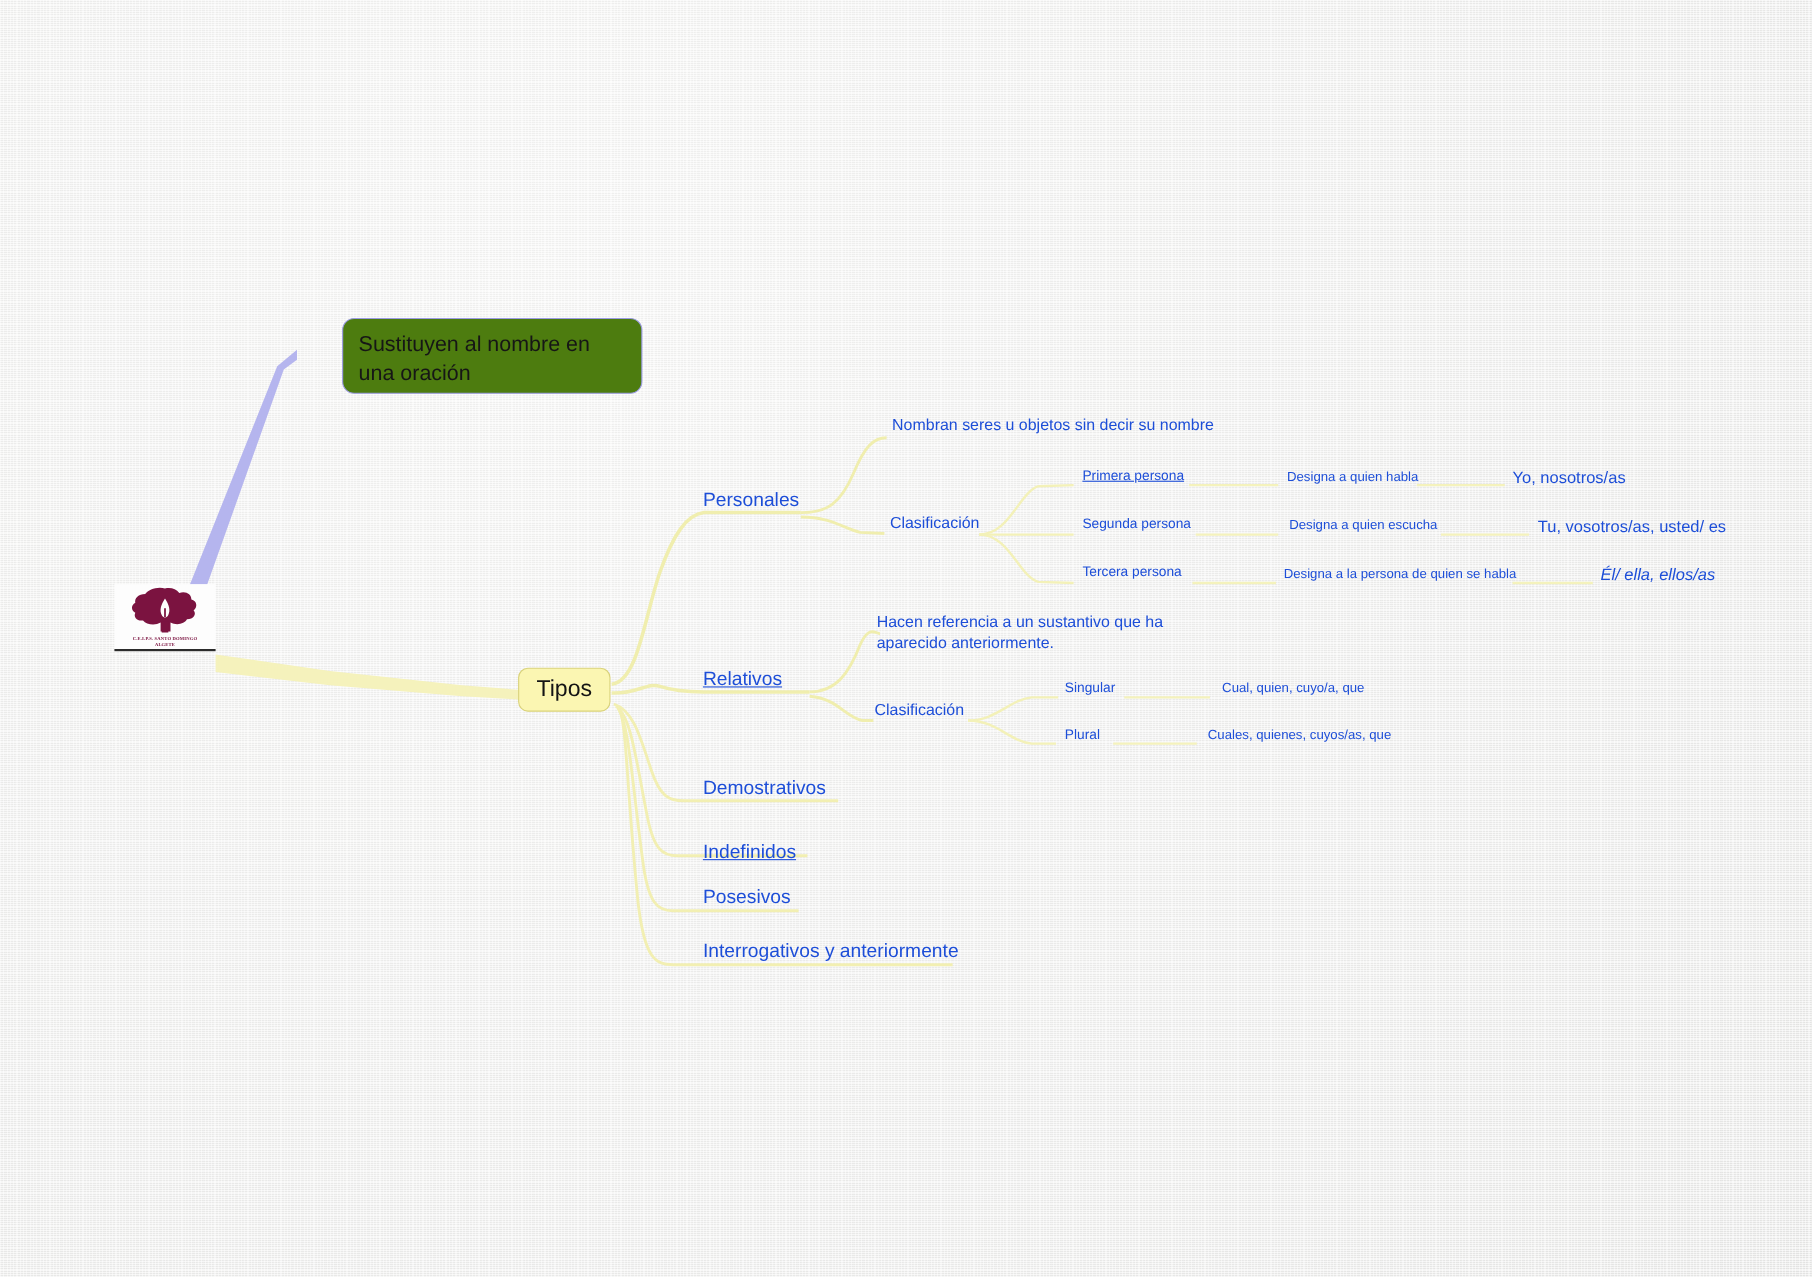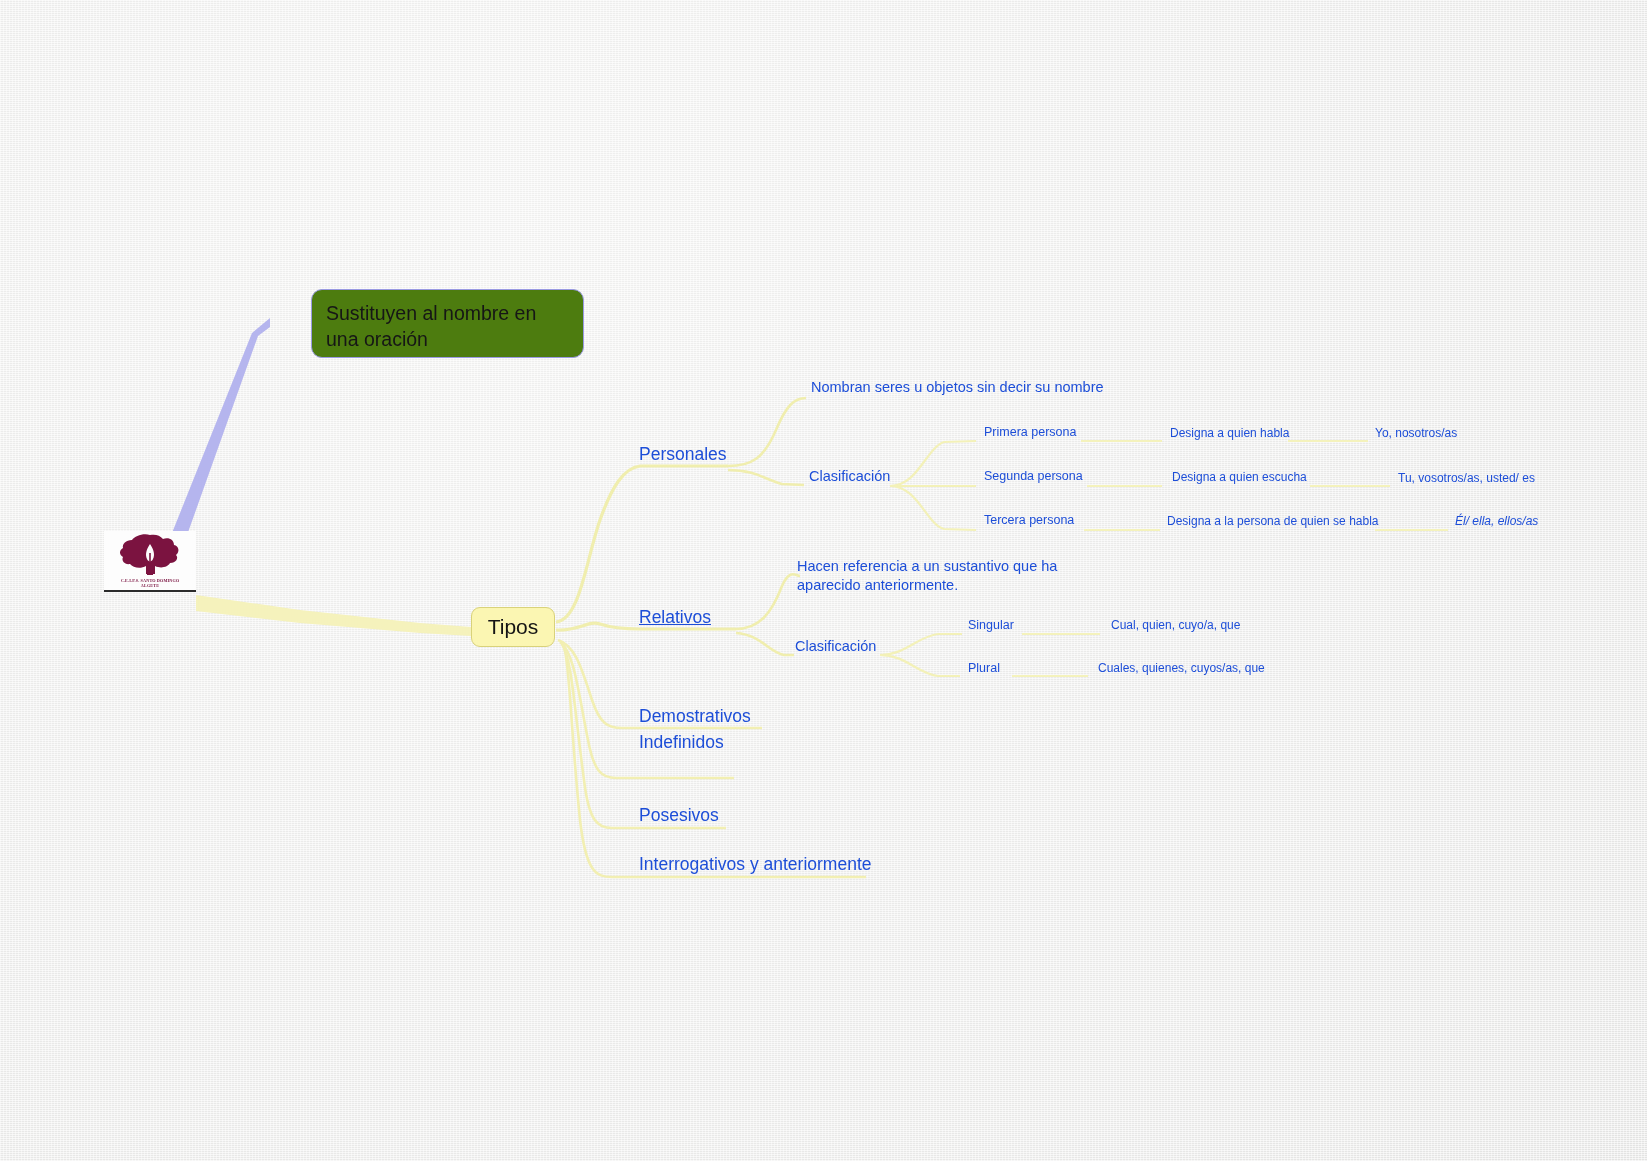--- a/index.html
+++ b/index.html
@@ -105,21 +105,21 @@
   }
   #node-tipos .label {
     font-size: 21px;
     color: #141414;
   }
   .lvl1 { font-size: 17.5px; }
   .lvl2 { font-size: 14.5px; }
   .lvl2.multiline { line-height: 1.3; white-space: pre-line; }
   .lvl3 { font-size: 12.5px; }
   .lvl4 { font-size: 12px; }
-  .lvl5 { font-size: 12px; }
+  .lvl5 { font-size: 15px; }
 </style>
 </head>
 <body>
 
 <div id="canvas">
 
   <svg class="links" viewBox="0 0 1647 1161" xmlns="http://www.w3.org/2000/svg">
 
     <path d="M 163 555 L 172 533 L 252 333 L 270 318 L 270 327 L 258 336 L 186 538 L 170 558 Z" fill="#b5b5ee"></path>
 
@@ -184,29 +184,29 @@
 una oración</div>
   </div>
 
   <div id="node-tipos">
     <div class="label">Tipos</div>
   </div>
 
   <div class="node-text lvl1" style="left:639px; top:444px;">Personales</div>
   <div class="node-text lvl1" style="left:639px; top:607px;text-decoration:underline;">Relativos</div>
   <div class="node-text lvl1" style="left:639px; top:706px;">Demostrativos</div>
-  <div class="node-text lvl1" style="left:639px; top:732px;">Indefinidos</div>
+  <div class="node-text lvl1" style="left:639px; top:764px;text-decoration:underline;">Indefinidos</div>
   <div class="node-text lvl1" style="left:639px; top:805px;">Posesivos</div>
   <div class="node-text lvl1" style="left:639px; top:854px;">Interrogativos y anteriormente</div>
 
   <div class="node-text lvl2" style="left:811px; top:379px;">Nombran seres u objetos sin decir su nombre</div>
 
   <div class="node-text lvl2" style="left:809px; top:468px;">Clasificación</div>
 
-  <div class="node-text lvl3" style="left:984px; top:425px;">Primera persona</div>
+  <div class="node-text lvl3" style="left:984px; top:425px;text-decoration:underline;">Primera persona</div>
   <div class="node-text lvl3" style="left:984px; top:469px;">Segunda persona</div>
   <div class="node-text lvl3" style="left:984px; top:513px;">Tercera persona</div>
 
   <div class="node-text lvl4" style="left:1170px; top:426px;">Designa a quien habla</div>
   <div class="node-text lvl4" style="left:1172px; top:470px;">Designa a quien escucha</div>
   <div class="node-text lvl4" style="left:1167px; top:514px;">Designa a la persona de quien se habla</div>
 
   <div class="node-text lvl5" style="left:1375px; top:426px;">Yo, nosotros/as</div>
   <div class="node-text lvl5" style="left:1398px; top:471px;">Tu, vosotros/as, usted/ es</div>
   <div class="node-text lvl5" style="left:1455px; top:514px;font-style:italic;">Él/ ella, ellos/as</div>

